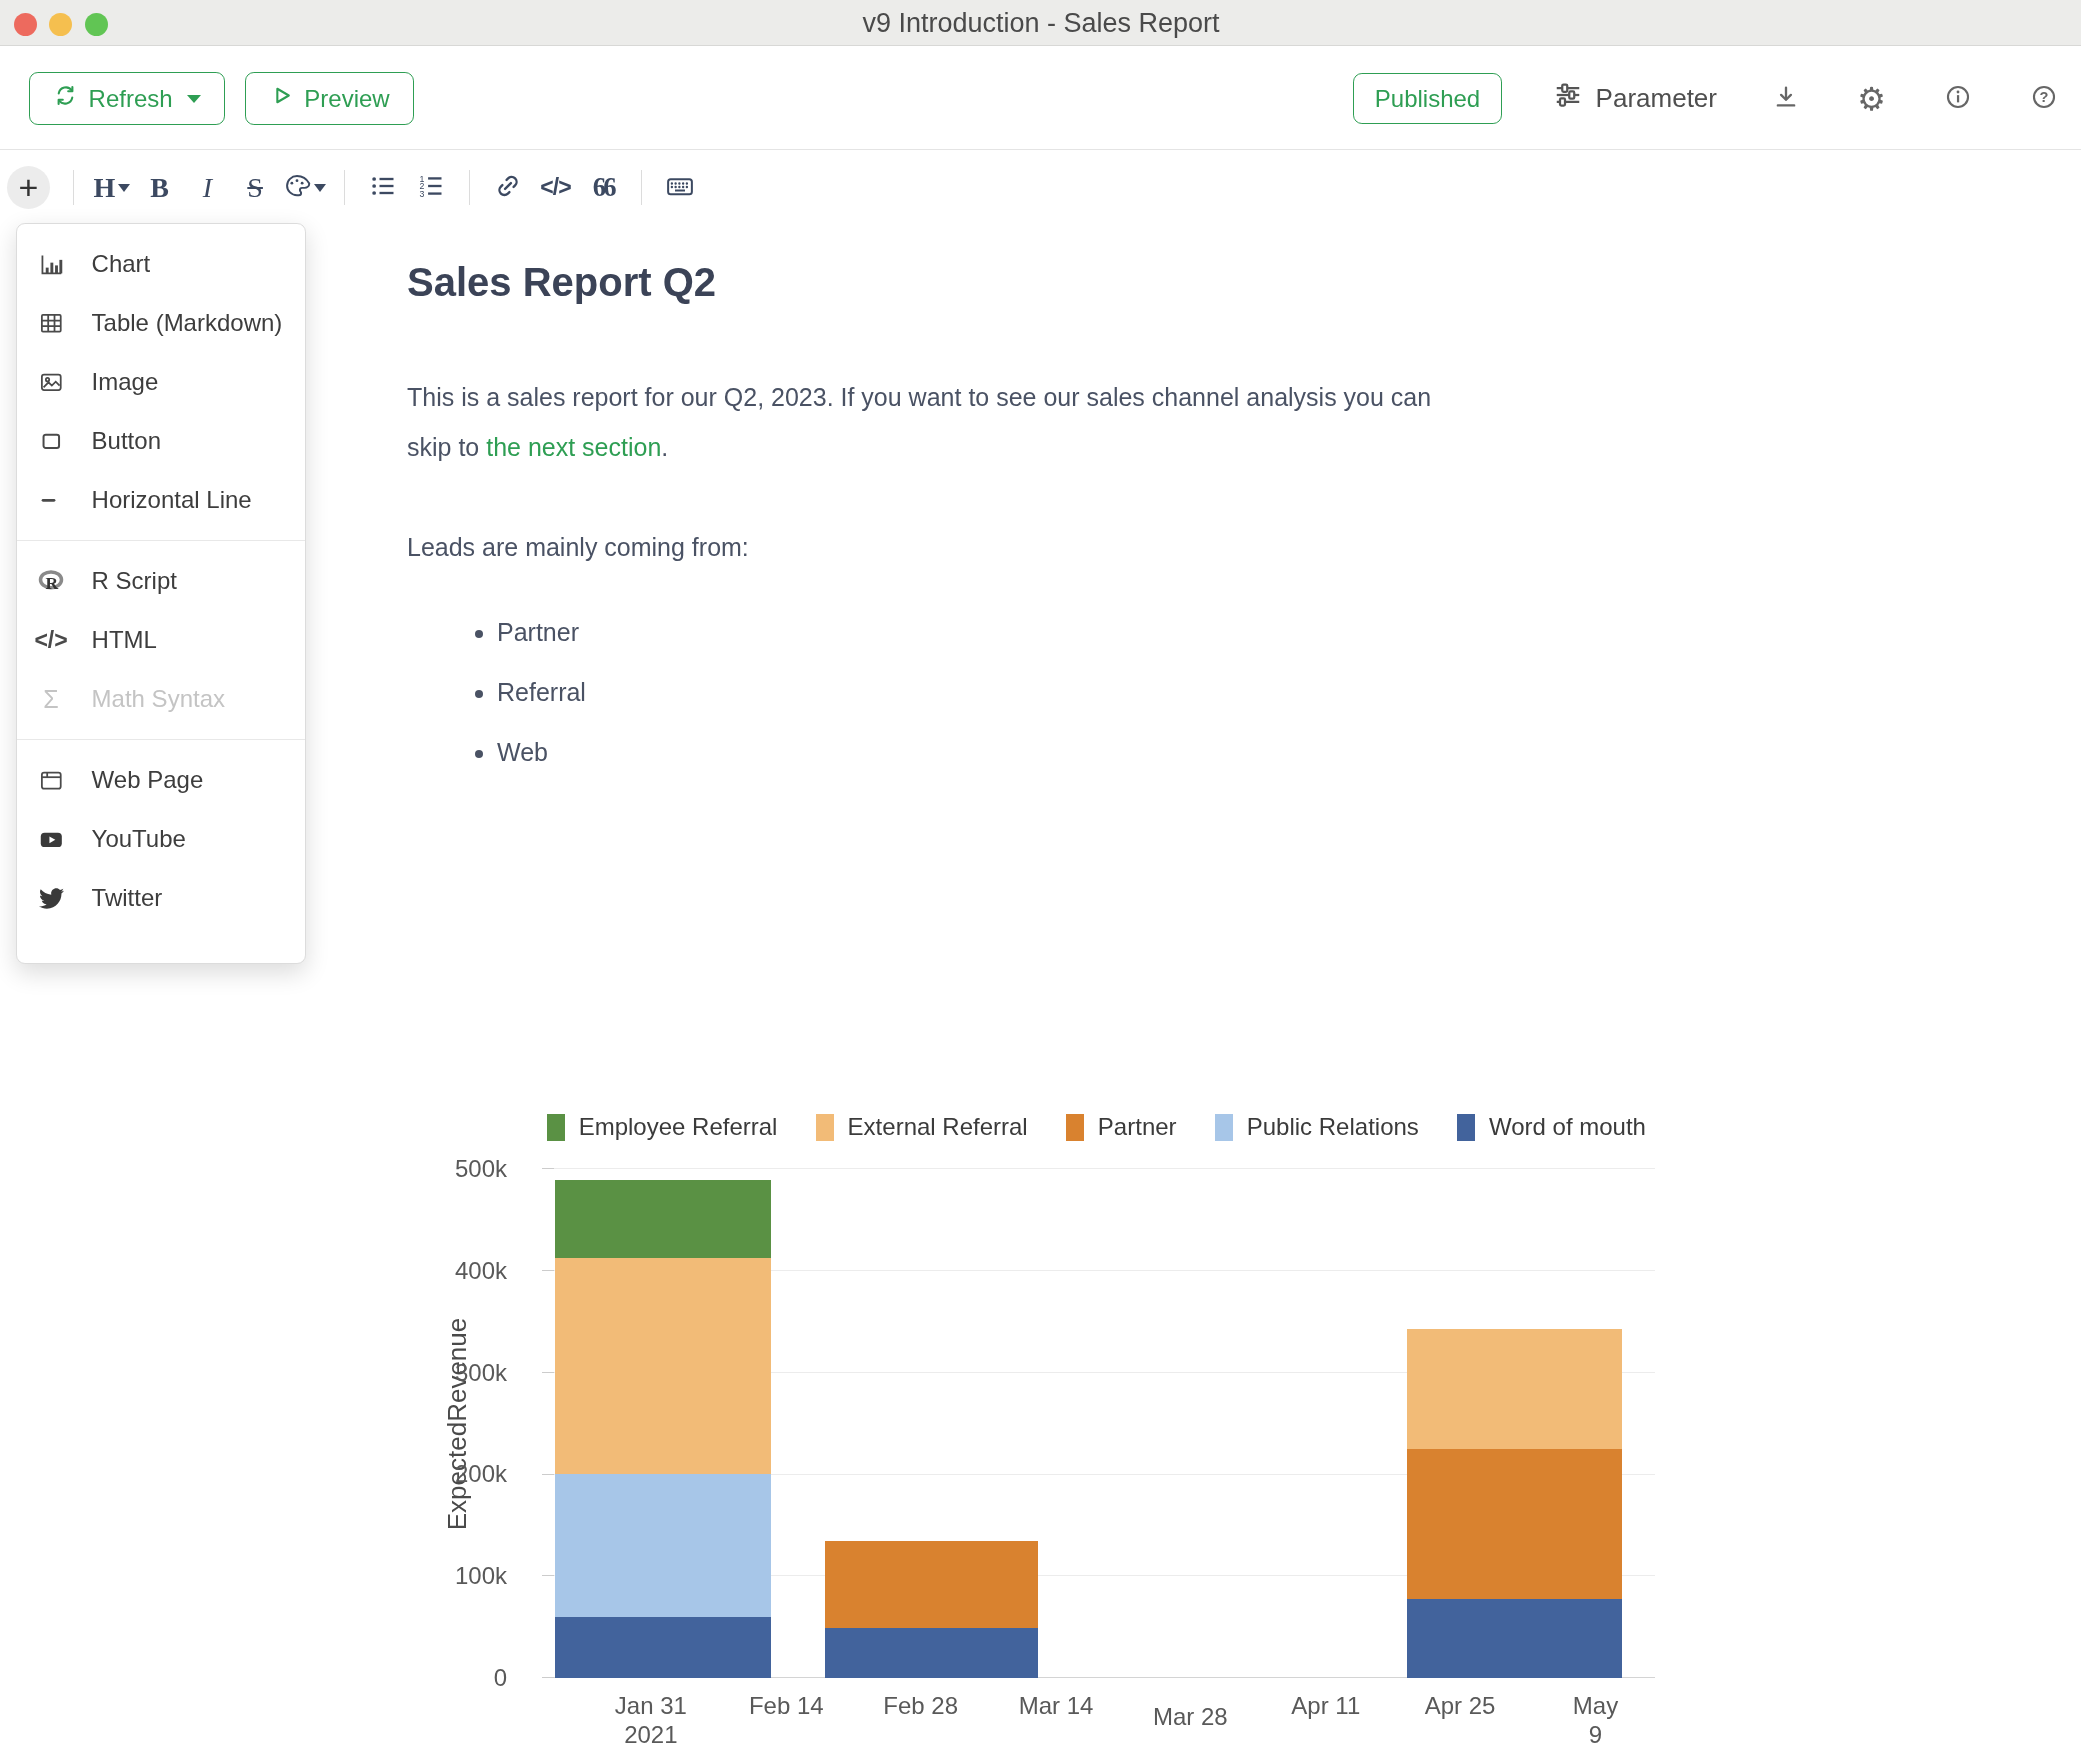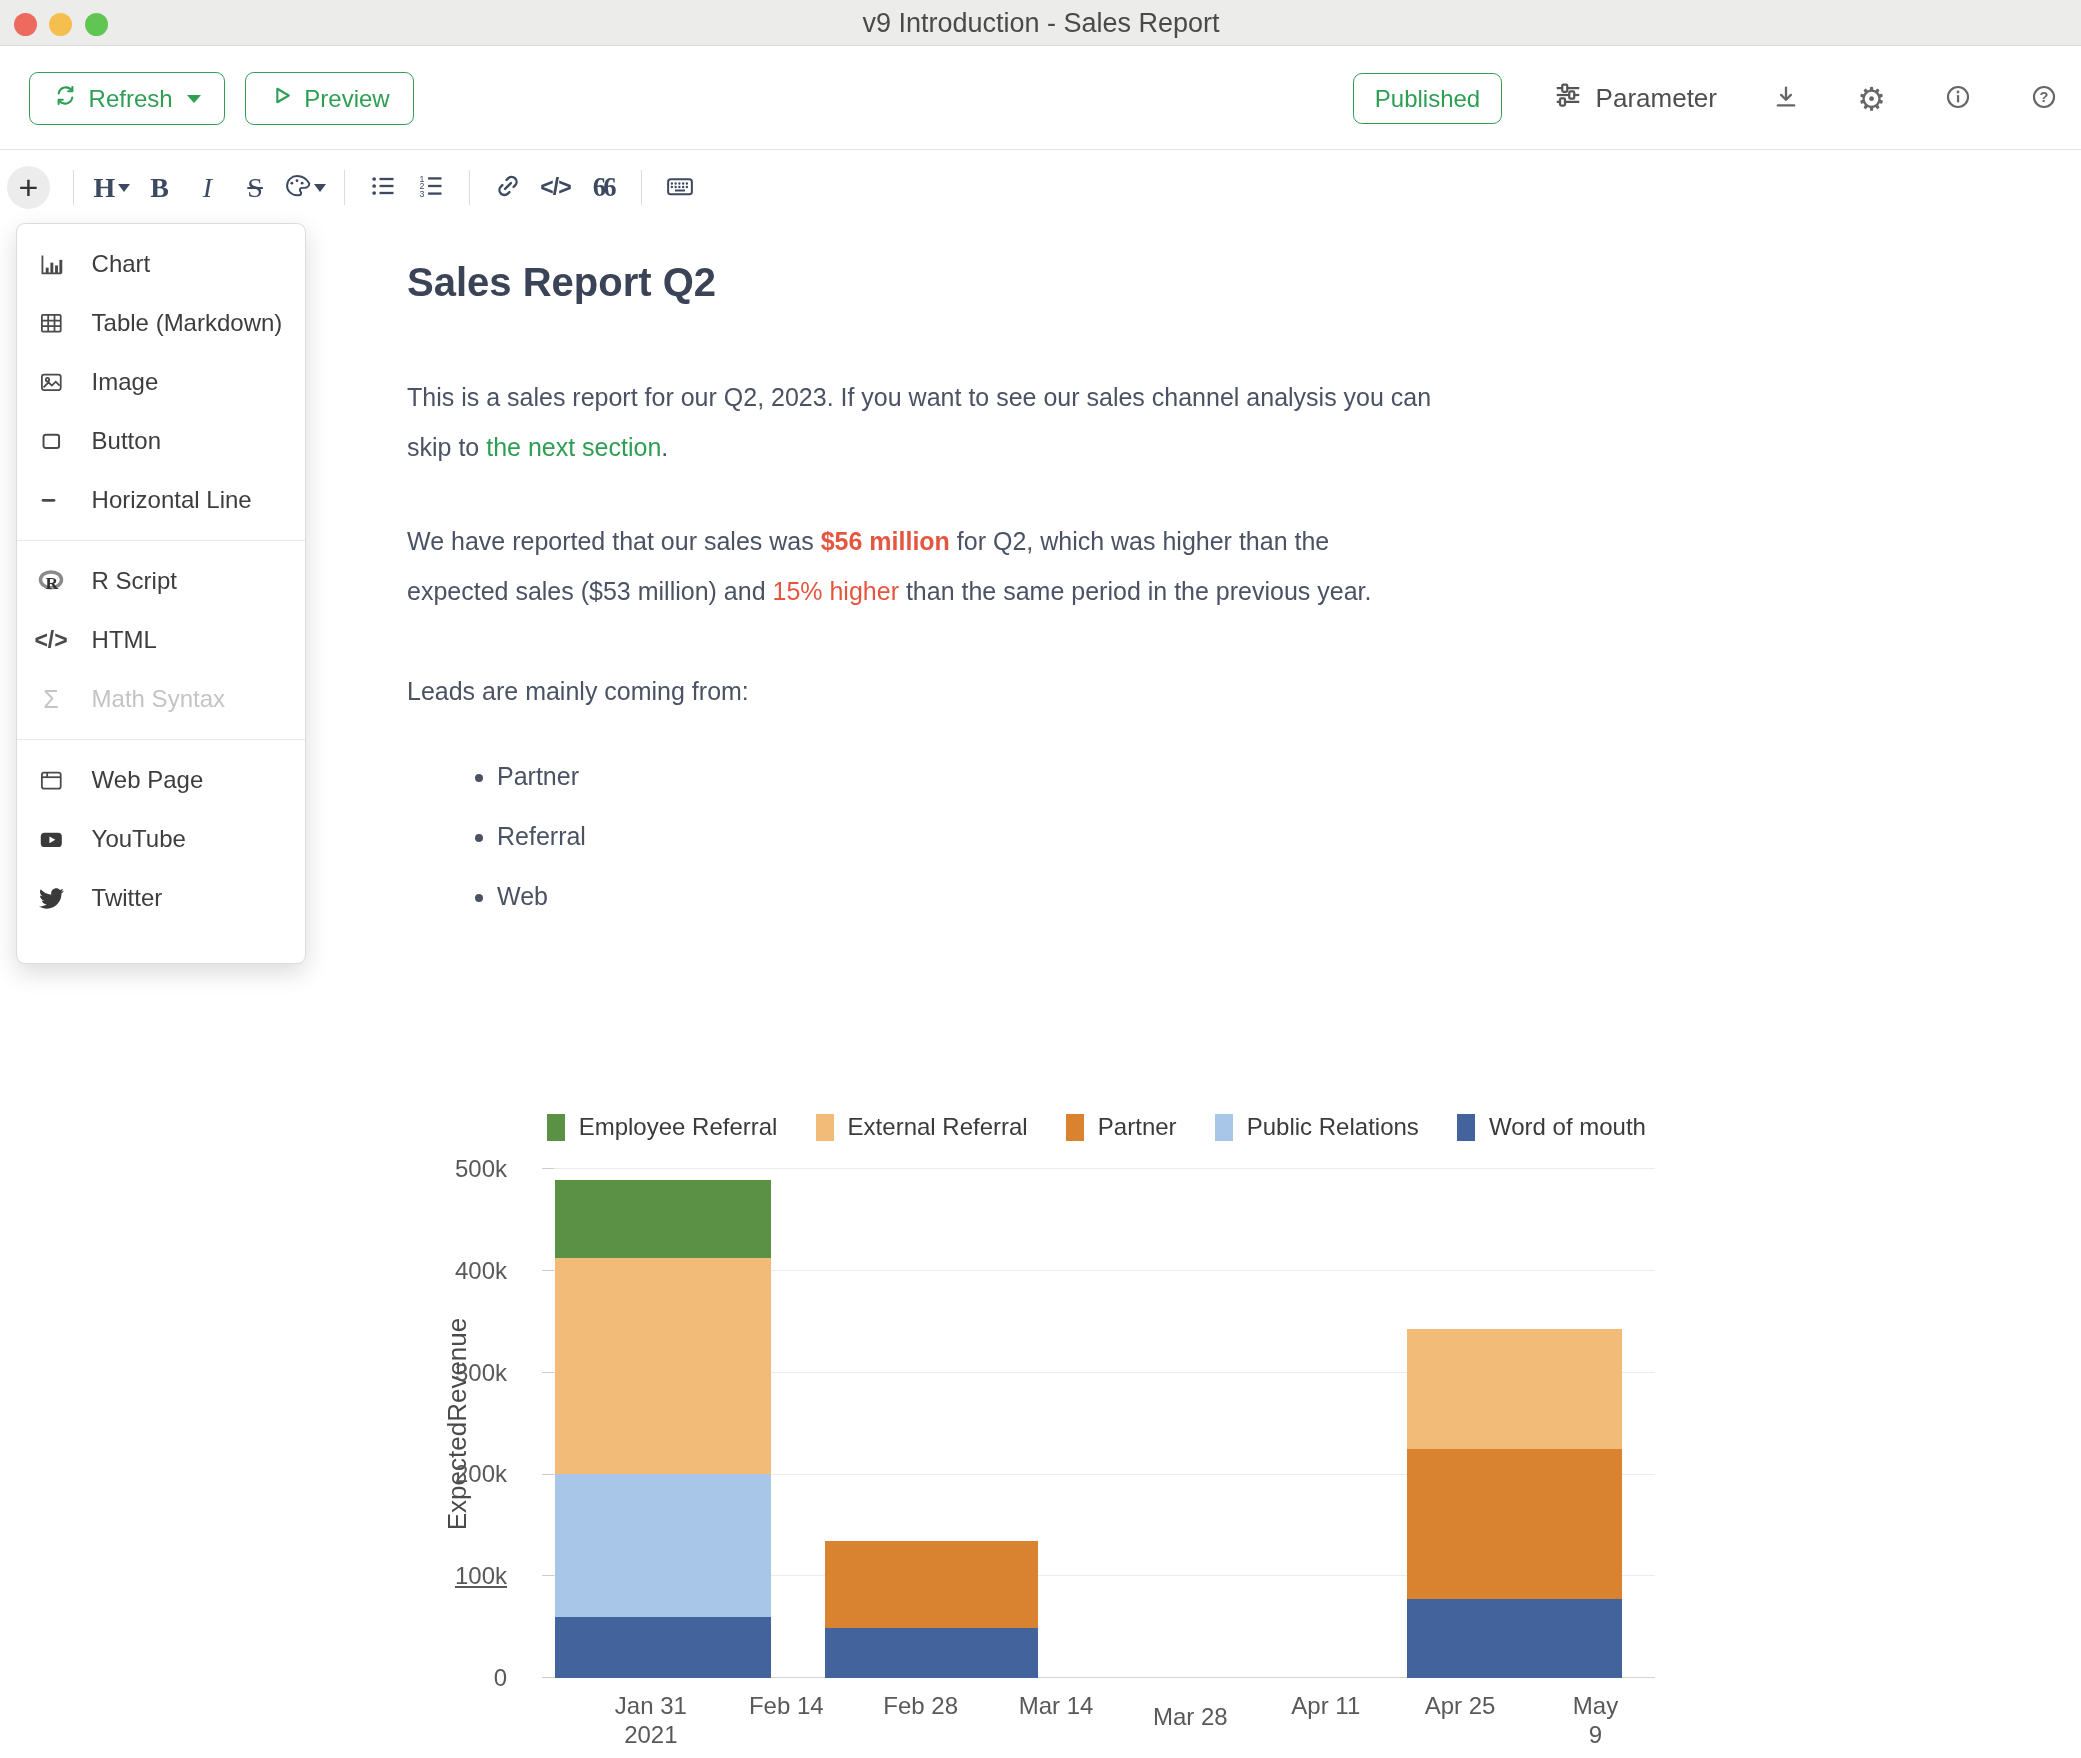--- a/index.html
+++ b/index.html
@@ -351,22 +351,20 @@
         </svg>
       </span>
       <span>Twitter</span>
     </div>
   </div>
 
   <div class="doc">
     <h1>Sales Report Q2</h1>
     <p class="p1"><span>This is a sales report for our Q2, 2023. If you want to see our sales channel analysis you can
 skip to </span><span class="run-link">the next section</span><span>.</span></p>
-    <p class="p2"><span>We have reported that our sales was </span><span class="run-red-bold">$56 million</span><span> for Q2, which was higher than the
-expected sales ($53 million) and </span><span class="run-red">15% higher</span><span> than the same period in the previous year.</span></p>
     <p class="p3">Leads are mainly coming from:</p>
     <ul>
       <li>Partner</li>
       <li>Referral</li>
       <li>Web</li>
     </ul>
   </div>
 
   <div class="chart">
     <div class="legend">
@@ -387,21 +385,21 @@
           <span class="legend-label">Public Relations</span>
         </div>
         <div class="legend-item">
           <span class="swatch" style="background: rgb(66, 99, 156);"></span>
           <span class="legend-label">Word of mouth</span>
         </div>
       </div>
     <div class="y-title">ExpectedRevenue</div>
     <div class="y-labels">
         <div class="ytick" style="bottom: 0%;">0</div>
-        <div class="ytick" style="bottom: 20%; text-decoration: underline;">100k</div>
+        <div class="ytick" style="bottom: 20%;">100k</div>
         <div class="ytick" style="bottom: 40%;">200k</div>
         <div class="ytick" style="bottom: 60%;">300k</div>
         <div class="ytick" style="bottom: 80%;">400k</div>
         <div class="ytick" style="bottom: 100%;">500k</div>
       </div>
     <div class="plot">
         <div class="gridline zero" style="bottom: 0%;"></div>
         <div class="ytickmark" style="bottom: 0%;"></div>
         <div class="gridline" style="bottom: 20%;"></div>
         <div class="ytickmark" style="bottom: 20%;"></div>

